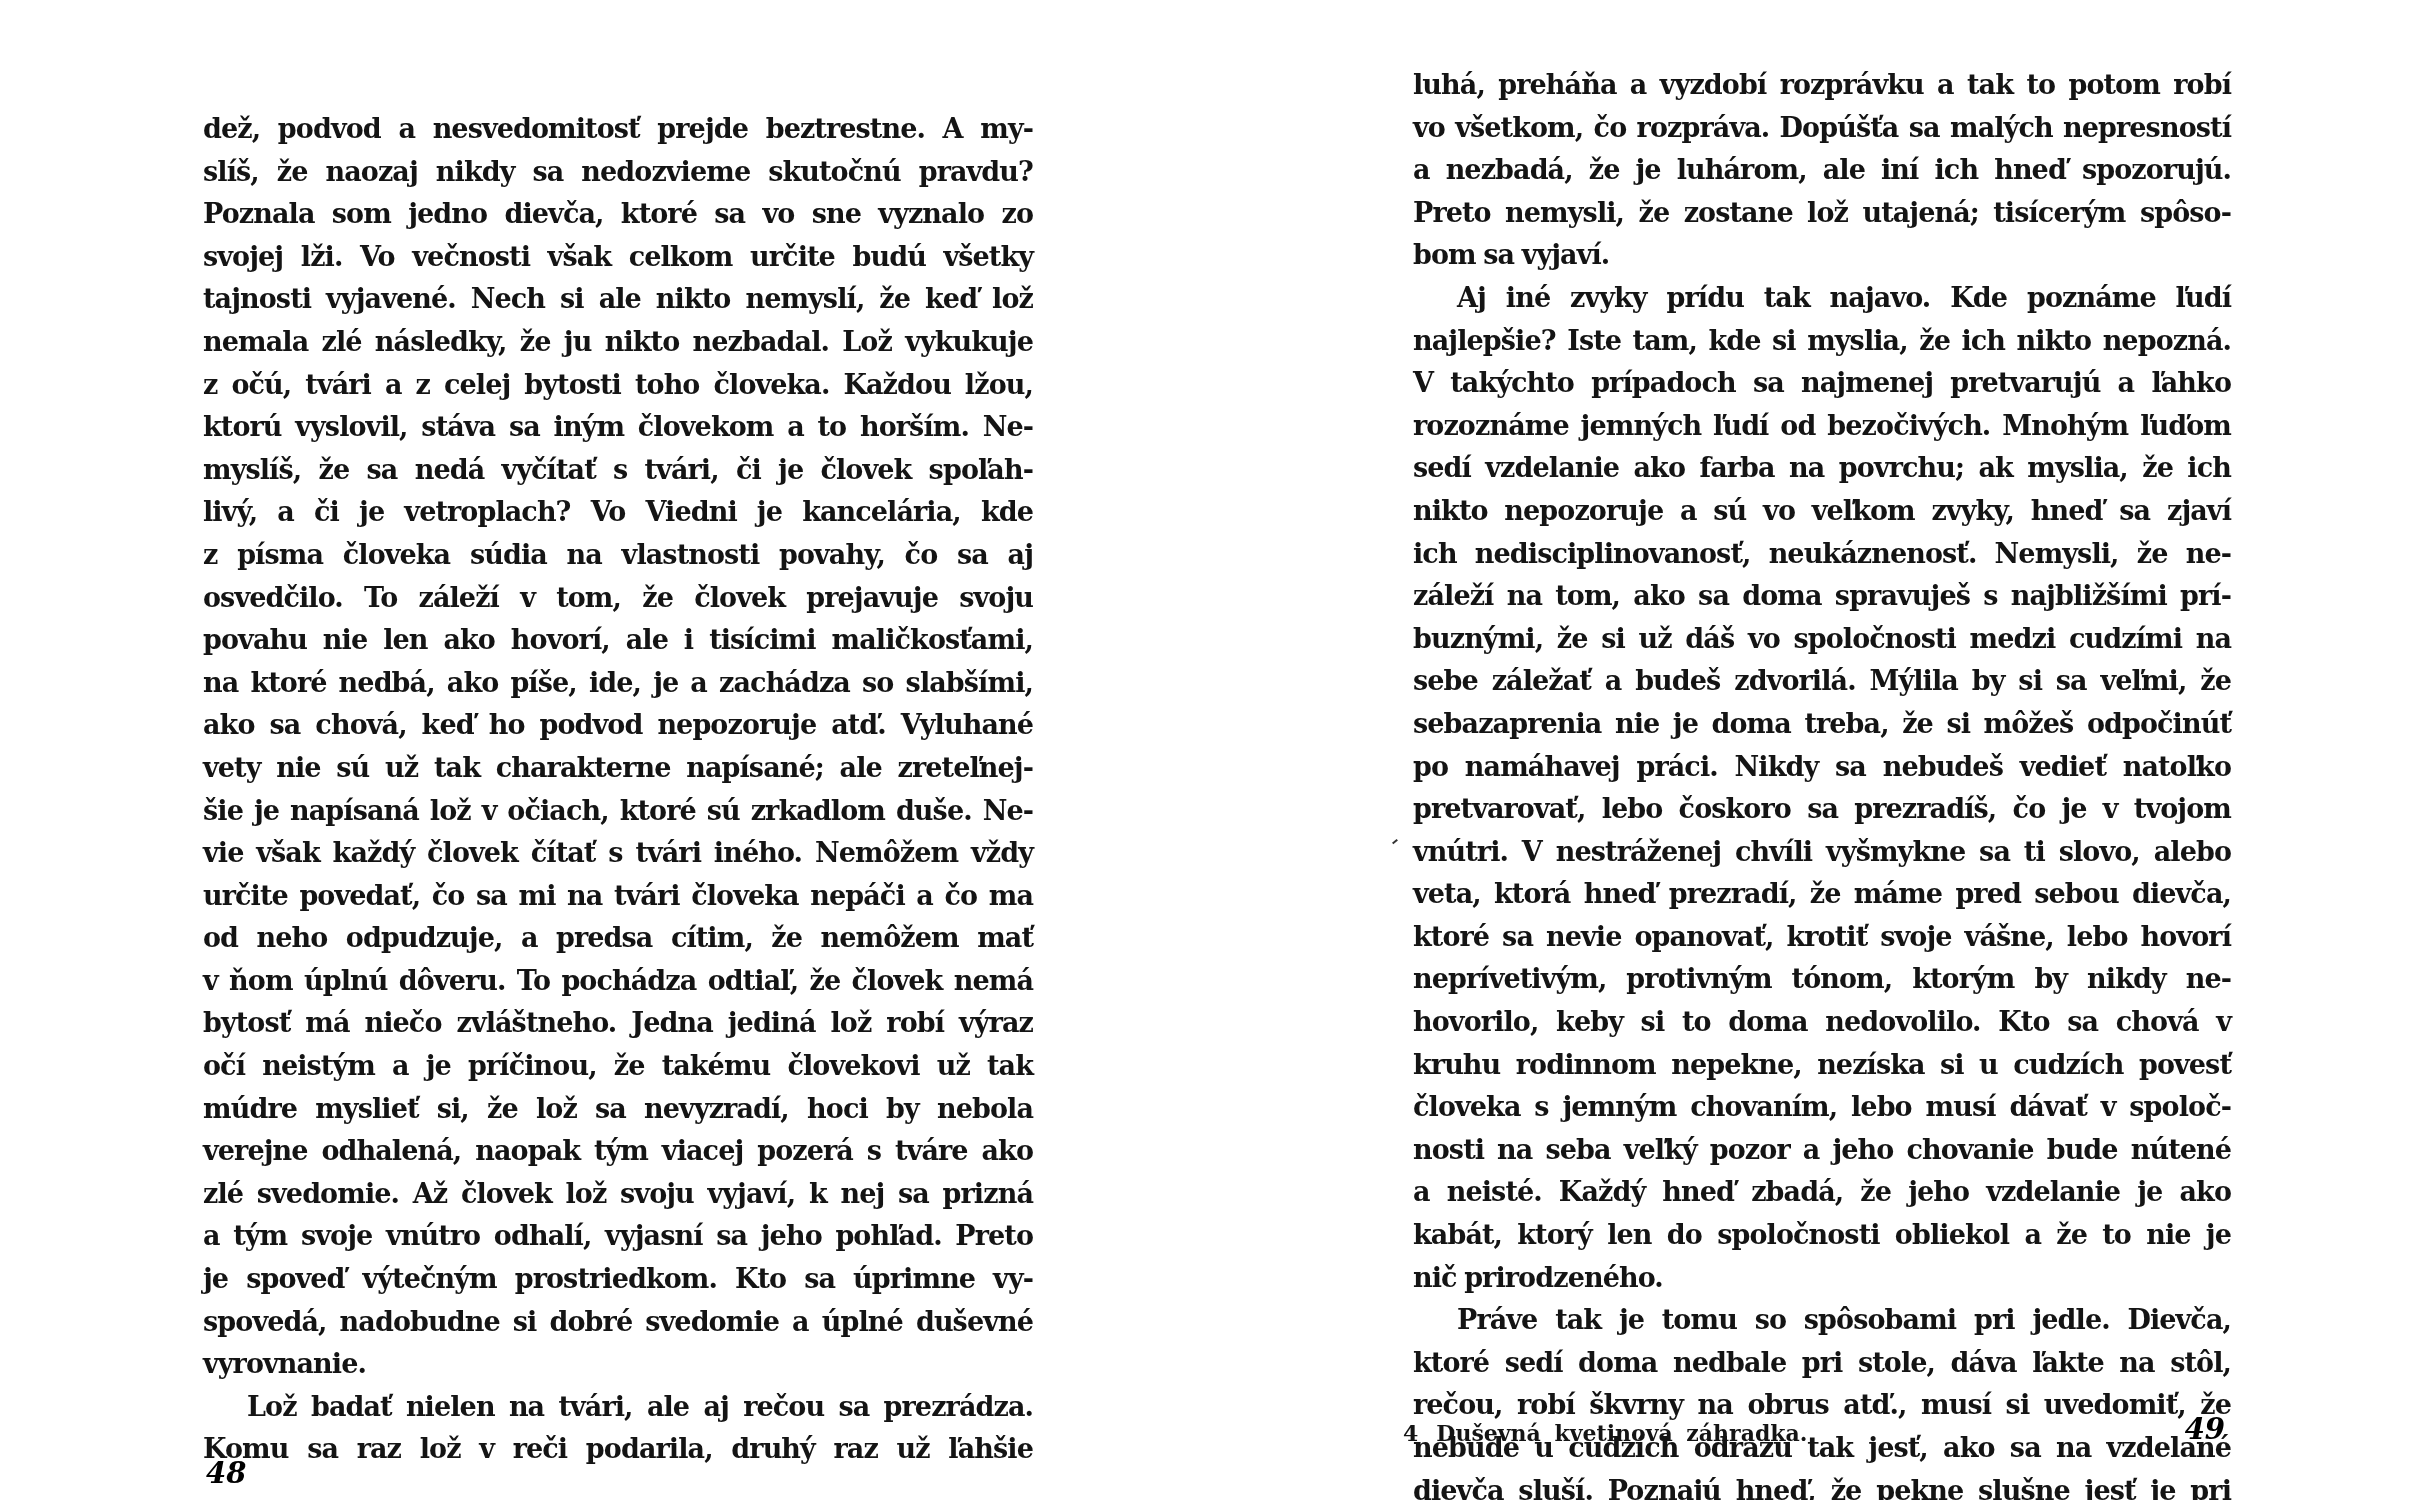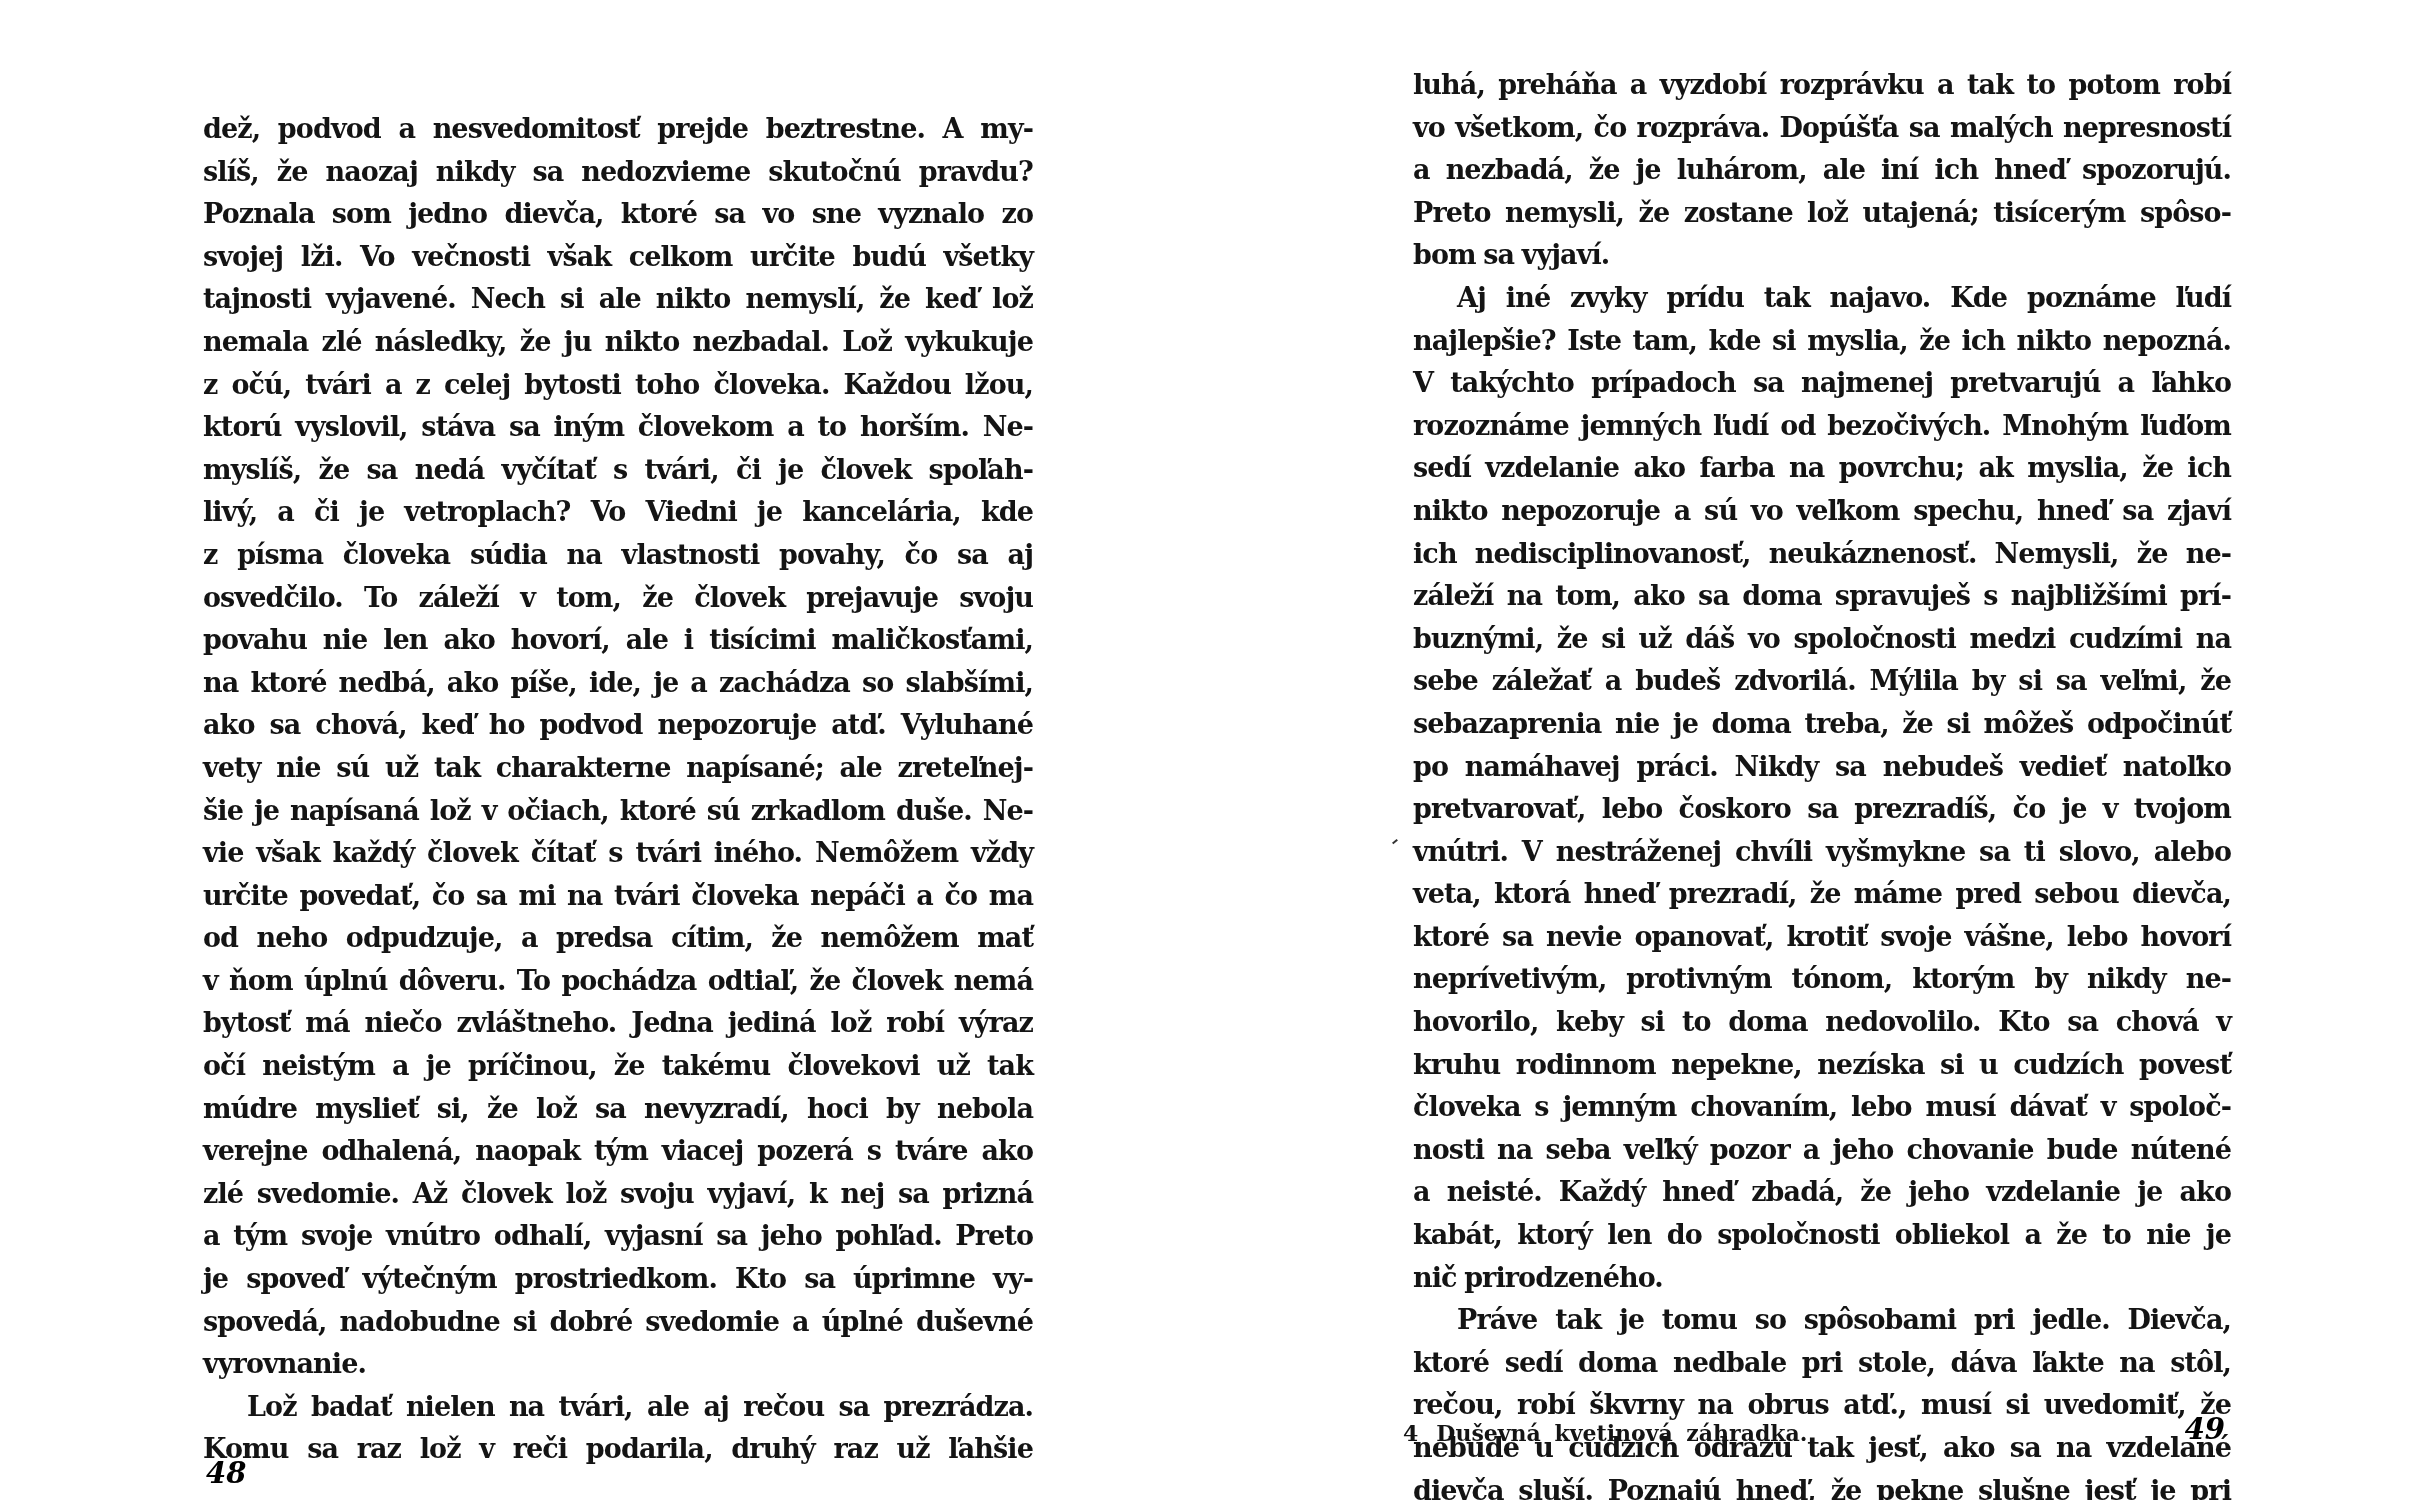--- a/index.html
+++ b/index.html
@@ -103,21 +103,21 @@
       <div class="line">luhá, preháňa a vyzdobí rozprávku a tak to potom robí</div>
       <div class="line">vo všetkom, čo rozpráva. Dopúšťa sa malých nepresností</div>
       <div class="line">a nezbadá, že je luhárom, ale iní ich hneď spozorujú.</div>
       <div class="line">Preto nemysli, že zostane lož utajená; tisícerým spôso-</div>
       <div class="line last">bom sa vyjaví.</div>
       <div class="line indent">Aj iné zvyky prídu tak najavo. Kde poznáme ľudí</div>
       <div class="line">najlepšie? Iste tam, kde si myslia, že ich nikto nepozná.</div>
       <div class="line">V takýchto prípadoch sa najmenej pretvarujú a ľahko</div>
       <div class="line">rozoznáme jemných ľudí od bezočivých. Mnohým ľuďom</div>
       <div class="line">sedí vzdelanie ako farba na povrchu; ak myslia, že ich</div>
-      <div class="line">nikto nepozoruje a sú vo veľkom spechu, hneď sa zjaví</div>
+      <div class="line">nikto nepozoruje a sú vo veľkom zvyky, hneď sa zjaví</div>
       <div class="line">ich nedisciplinovanosť, neukáznenosť. Nemysli, že ne-</div>
       <div class="line">záleží na tom, ako sa doma spravuješ s najbližšími prí-</div>
       <div class="line">buznými, že si už dáš vo spoločnosti medzi cudzími na</div>
       <div class="line">sebe záležať a budeš zdvorilá. Mýlila by si sa veľmi, že</div>
       <div class="line">sebazaprenia nie je doma treba, že si môžeš odpočinúť</div>
       <div class="line">po namáhavej práci. Nikdy sa nebudeš vedieť natoľko</div>
       <div class="line">pretvarovať, lebo čoskoro sa prezradíš, čo je v tvojom</div>
       <div class="line">vnútri. V nestráženej chvíli vyšmykne sa ti slovo, alebo</div>
       <div class="line">veta, ktorá hneď prezradí, že máme pred sebou dievča,</div>
       <div class="line">ktoré sa nevie opanovať, krotiť svoje vášne, lebo hovorí</div>

